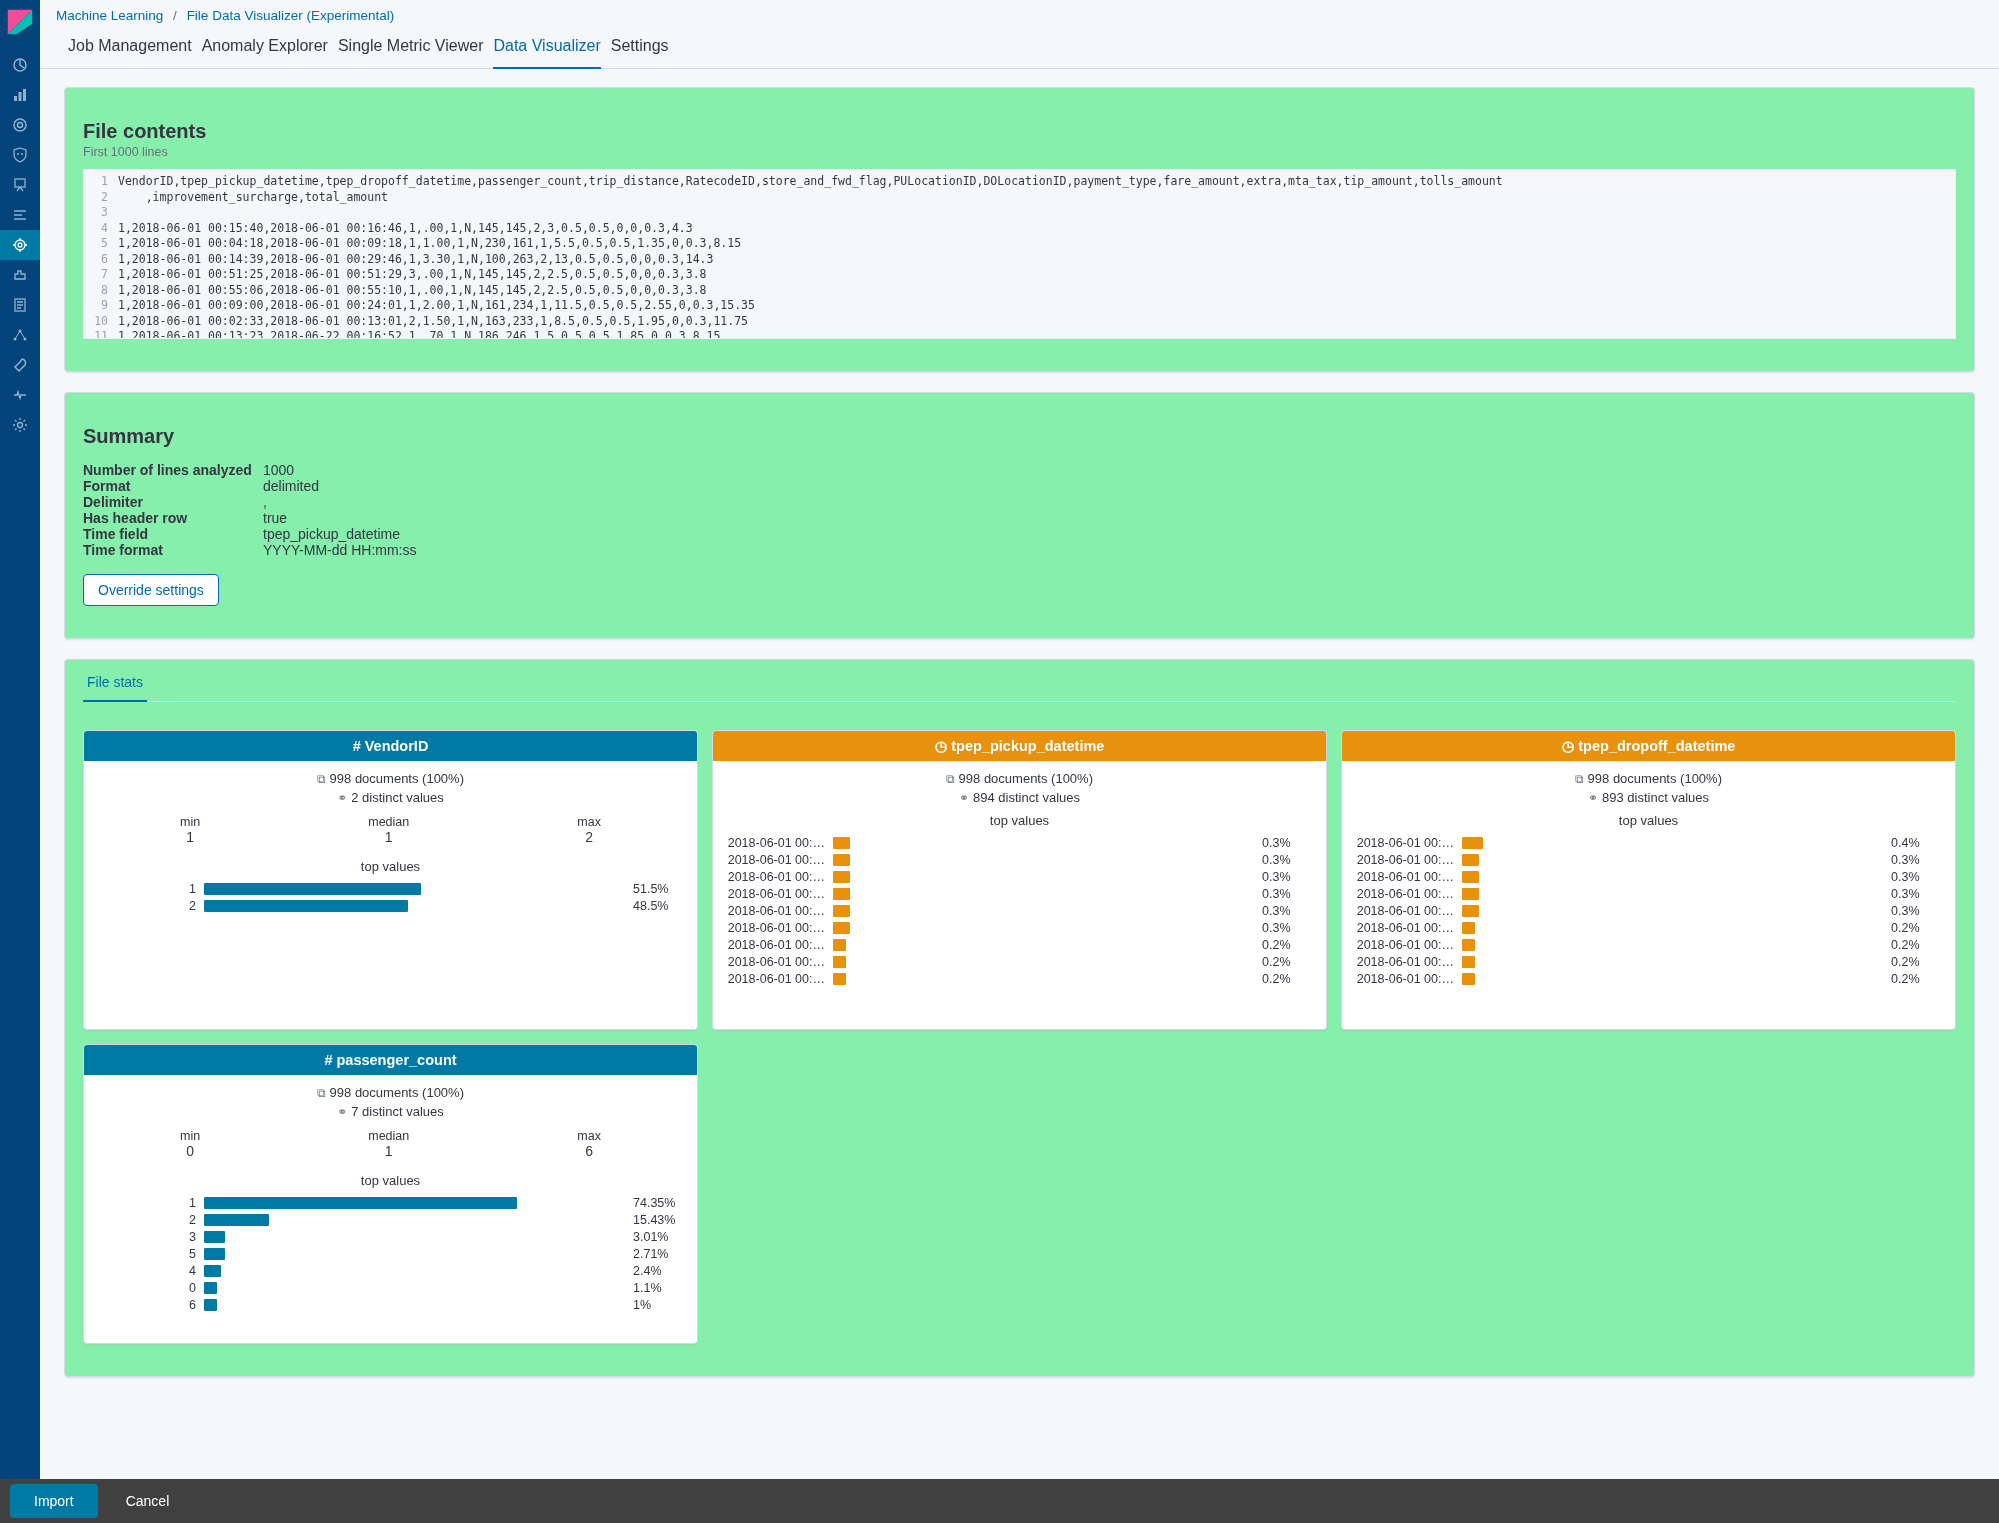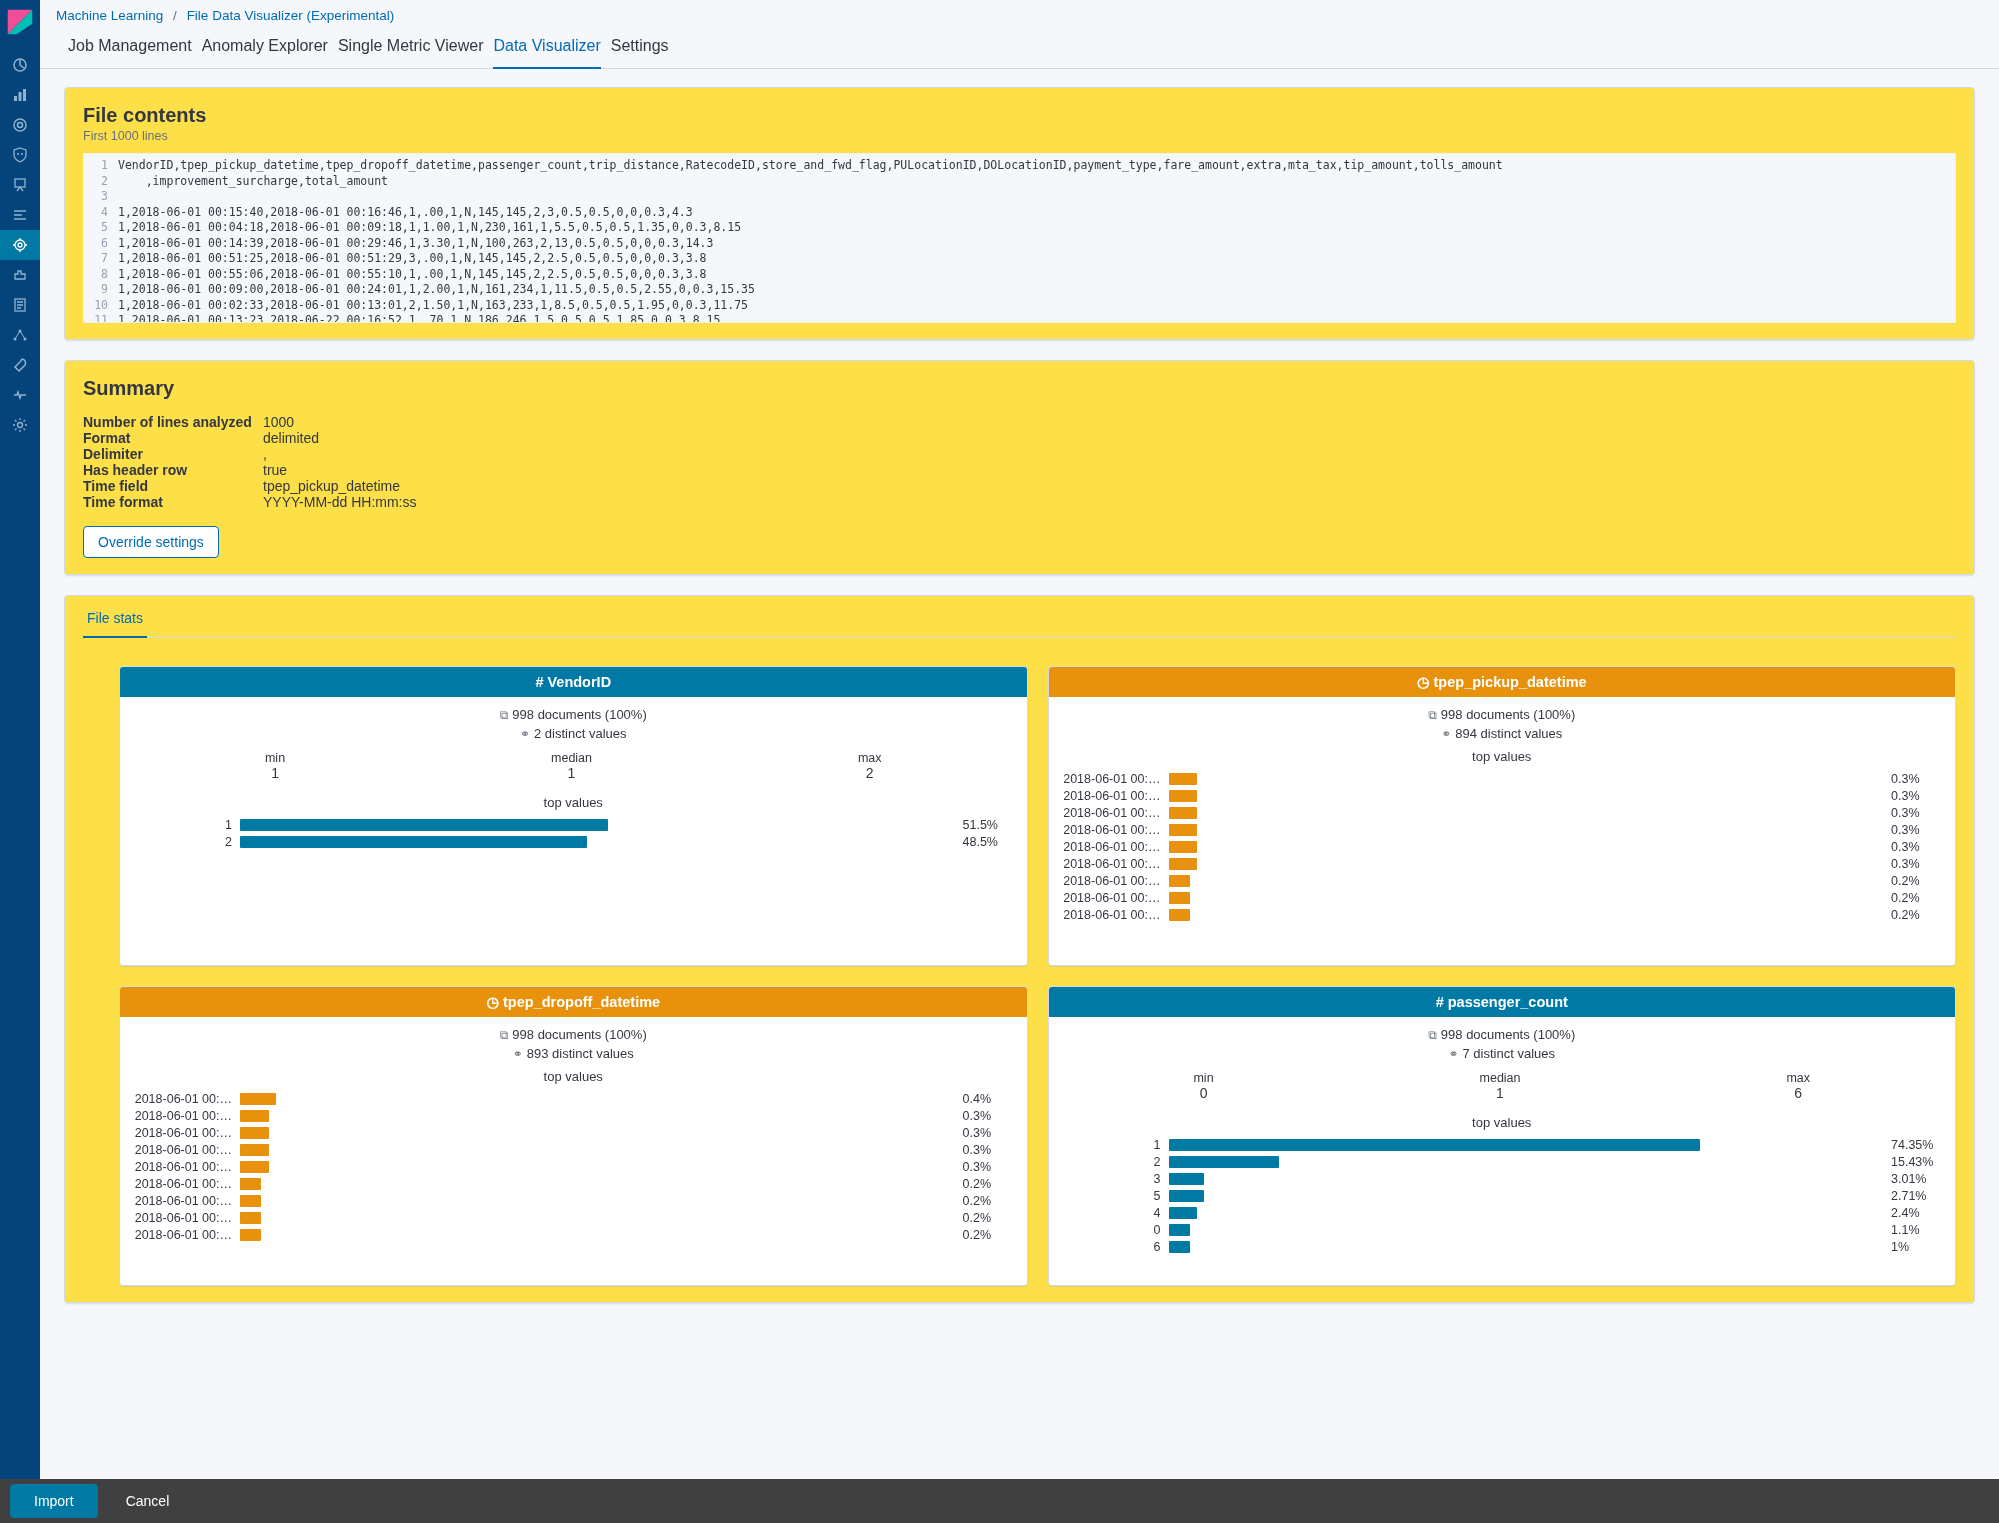--- a/index.html
+++ b/index.html
@@ -18,38 +18,38 @@
 .breadcrumb { padding: 8px 16px 4px; font-size: 13.5px; }
 .breadcrumb a { color: #006bb4; text-decoration: none; text-align: center; }
 .breadcrumb .sep { color: #69707d; margin: 0 6px; }
 
 .tabs { display: flex; gap: 10px; padding: 0 28px; border-bottom: 1px solid #d3dae6; }
 .tabs .tab { padding: 10px 0 12px; color: #343741; cursor: pointer; font-size: 16px; }
 .tabs .tab.active { color: #006bb4; border-bottom: 2px solid #006bb4; margin-bottom: -1px; }
 
 .content { flex: 1; overflow: auto; padding: 18px 24px 60px; }
 
-.panel { background: #fde047; border: 1px solid #d3dae6; border-radius: 4px; padding: 16px 18px; margin-bottom: 20px; box-shadow: 0 2px 2px -1px rgba(152,162,179,.3); }
+.panel { background: #86efac; border: 1px solid #d3dae6; border-radius: 4px; padding: 32px 18px; margin-bottom: 20px; box-shadow: 0 2px 2px -1px rgba(152,162,179,.3); }
 
 h2.panel-title { font-size: 20px; font-weight: 600; margin-bottom: 2px; }
 .panel-sub { font-size: 12.5px; color: #69707d; margin-bottom: 10px; }
 
 .code-box { background: #f5f7fa; border: 1px solid #eef2f7; font-family: Consolas, Menlo, monospace; font-size: 11.5px; height: 170px; overflow: auto; padding: 4px 8px 4px 0; position: relative; }
 .code-line { display: flex; white-space: pre; line-height: 1.35; }
 .code-line .ln { width: 34px; text-align: right; color: #98a2b3; padding-right: 10px; flex-shrink: 0; }
 
 .summary-grid { display: grid; grid-template-columns: 180px 1fr; font-size: 14px; margin: 14px 0 16px; }
 .summary-grid .k { font-weight: 600; }
 
 .btn-outline { border: 1px solid #006bb4; color: #006bb4; background: #fff; padding: 7px 14px; border-radius: 4px; font-size: 14px; cursor: pointer; }
 
 .sub-tabs { display: flex; gap: 16px; border-bottom: 1px solid #d3dae6; margin-bottom: 28px; }
 .sub-tabs .sub-tab { padding: 8px 4px 10px; color: #006bb4; font-size: 14px; border-bottom: 2px solid #006bb4; margin-bottom: -1px; cursor: pointer; }
 
-.cards { display: grid; grid-template-columns: repeat(2, 1fr); gap: 20px; margin-left: 36px; }
+.cards { display: grid; grid-template-columns: repeat(3, 1fr); gap: 14px; }
 .card { background: #fff; border: 1px solid #d3dae6; border-radius: 4px; box-shadow: 0 2px 2px -1px rgba(152,162,179,.3); overflow: hidden; font-size: 13px; min-height: 300px; }
 .card-header { color: #fff; font-weight: 600; text-align: center; padding: 7px 4px; font-size: 14.5px; }
 .card-header.blue { background: #0079a5; }
 .card-header.orange { background: #e8910d; }
 .card-header .hicon { margin-right: 4px; font-weight: 700; }
 .card-body { padding: 10px 12px 14px; }
 .stat-line { text-align: center; color: #343741; font-size: 13px; margin-bottom: 4px; }
 .stat-line .si { margin-right: 4px; color: #69707d; font-size: 12px; }
 
 .minmax { display: flex; justify-content: space-around; text-align: center; margin: 10px 0 14px; }

